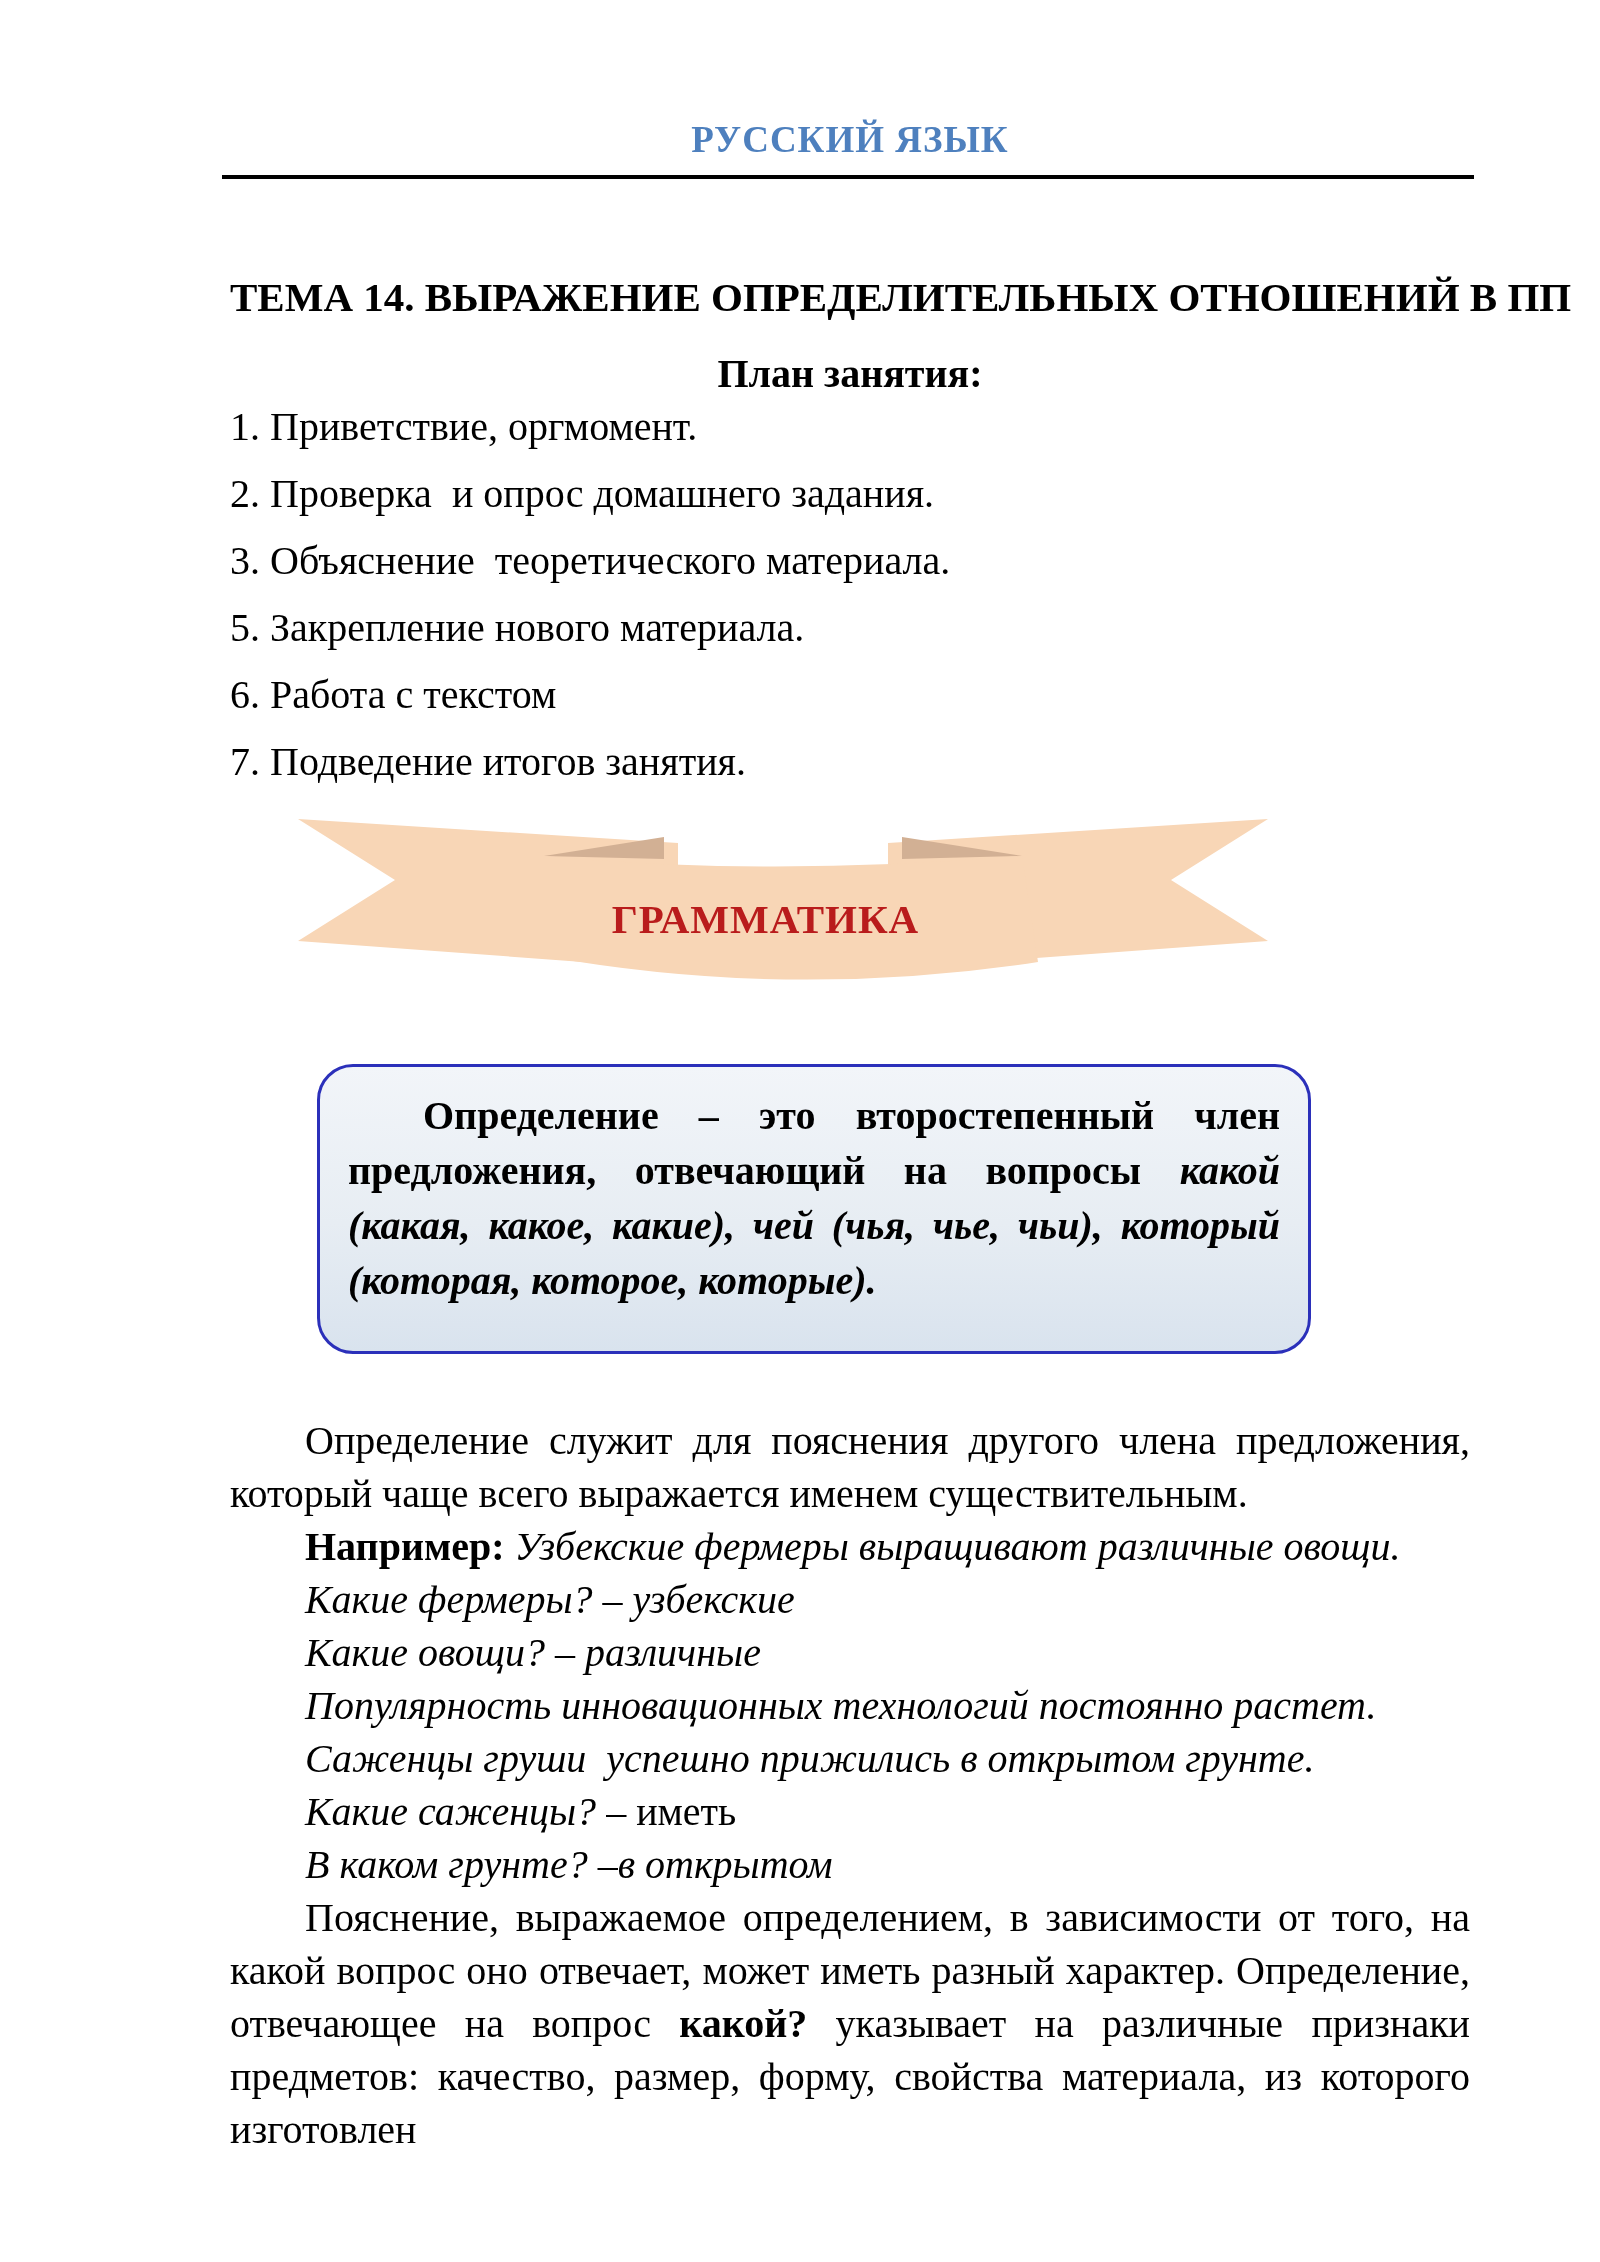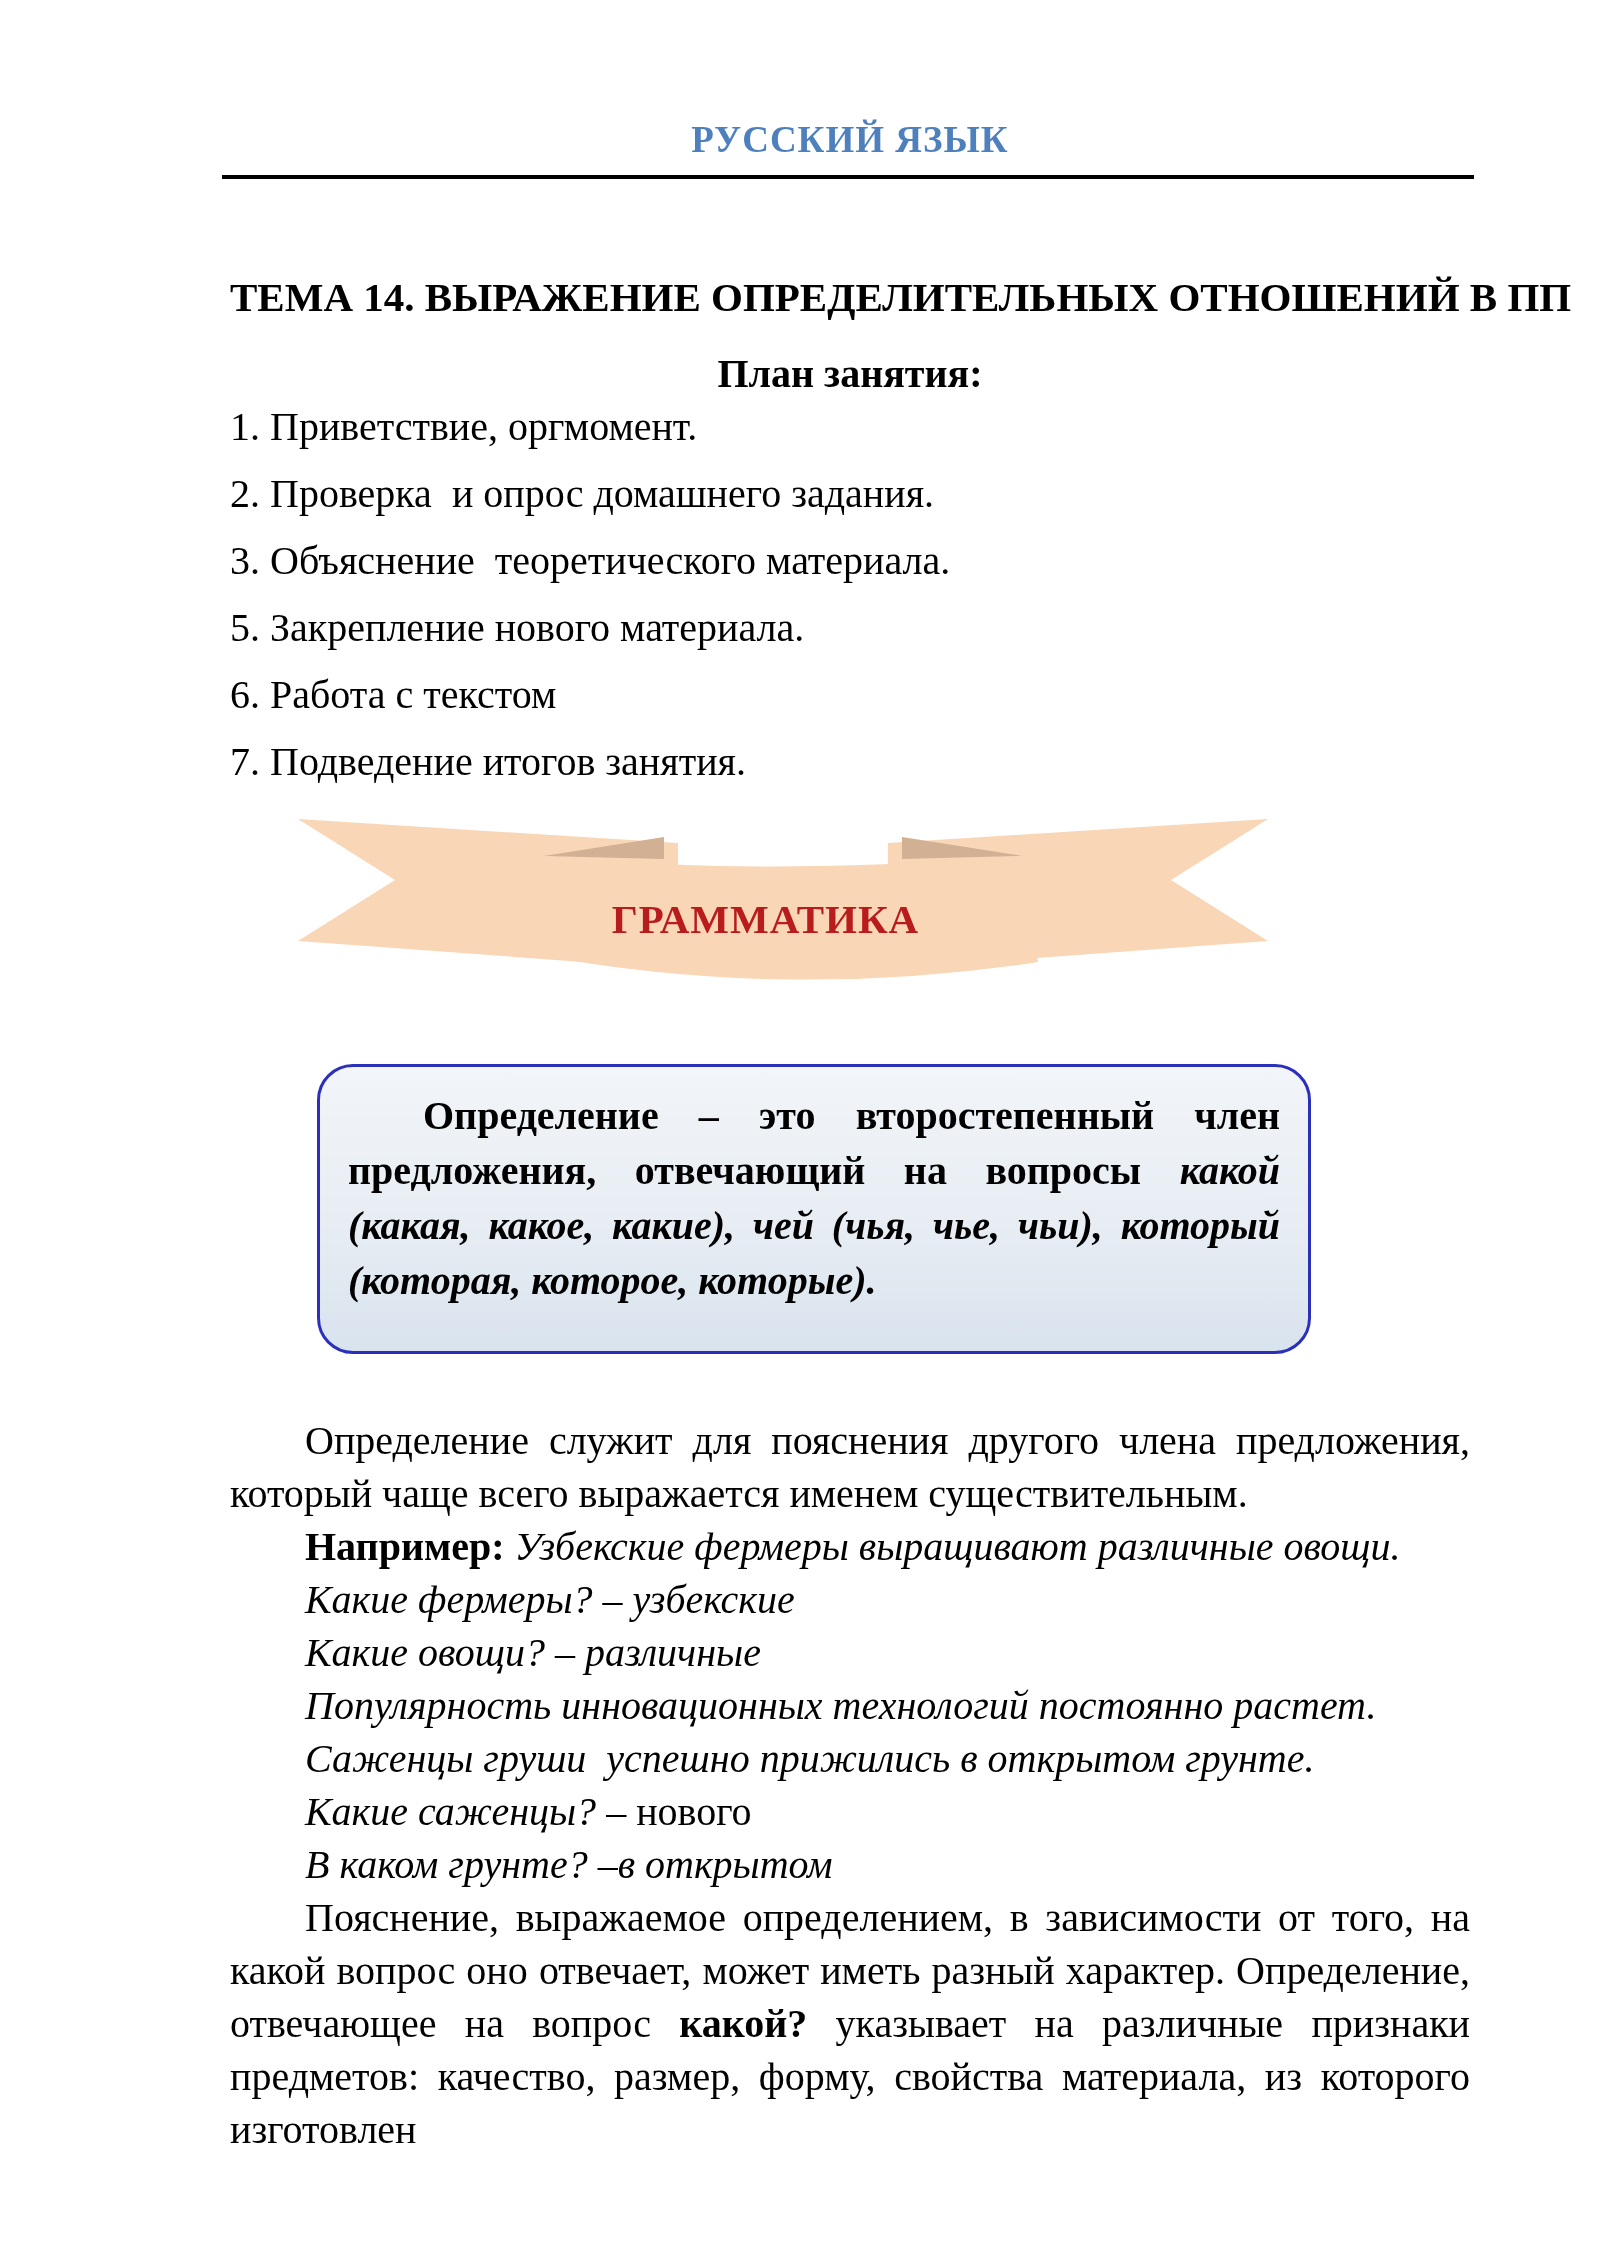--- a/index.html
+++ b/index.html
@@ -97,21 +97,21 @@
       <p class="para">Определение служит для пояснения другого члена предложения, который чаще всего выражается именем существительным.</p>
 
       <div class="example-line"><span class="seg bold">Например: </span><span class="seg italic">Узбекские фермеры выращивают различные овощи.</span></div>
 
       <div>
 
       <div class="example-line"><span class="seg italic">Какие фермеры? – узбекские</span></div>
           <div class="example-line"><span class="seg italic">Какие овощи? – различные</span></div>
           <div class="example-line"><span class="seg italic">Популярность инновационных технологий постоянно растет.</span></div>
           <div class="example-line"><span class="seg italic">Саженцы груши  успешно прижились в открытом грунте.</span></div>
-          <div class="example-line"><span class="seg italic">Какие саженцы? </span><span class="seg normal">– нового</span></div>
+          <div class="example-line"><span class="seg italic">Какие саженцы? </span><span class="seg normal">– иметь</span></div>
           <div class="example-line"><span class="seg italic">В каком грунте? –в открытом</span></div>
         </div>
 
       <p class="para stretch-last"><span class="seg normal">Пояснение, выражаемое определением, в зависимости от того, на какой вопрос оно отвечает, может иметь разный характер. Определение, отвечающее на вопрос </span><span class="seg bold">какой?</span><span class="seg normal"> указывает на различные признаки предметов: качество, размер, форму, свойства материала, из которого изготовлен</span></p>
     </div>
 
   </div>
 </div>
 
 </body></html>

